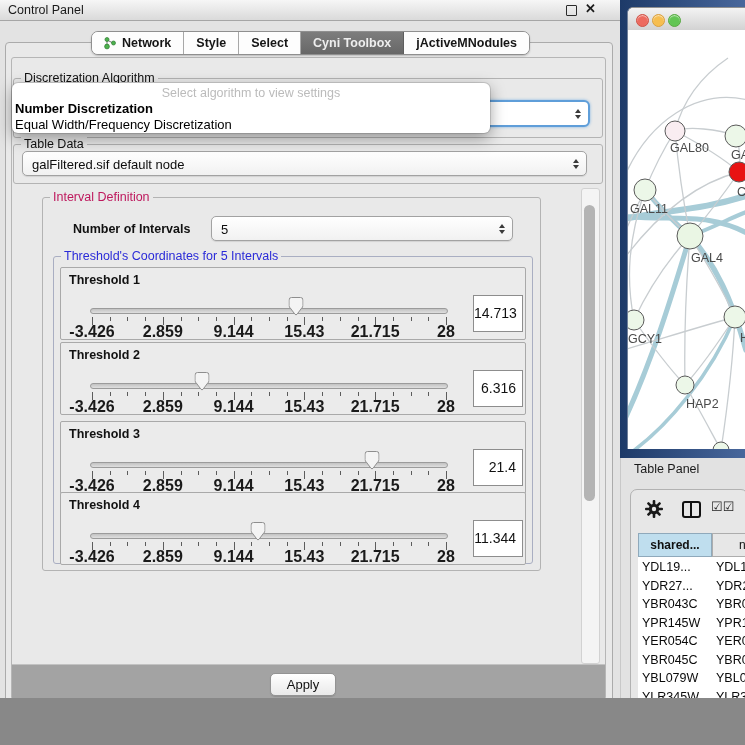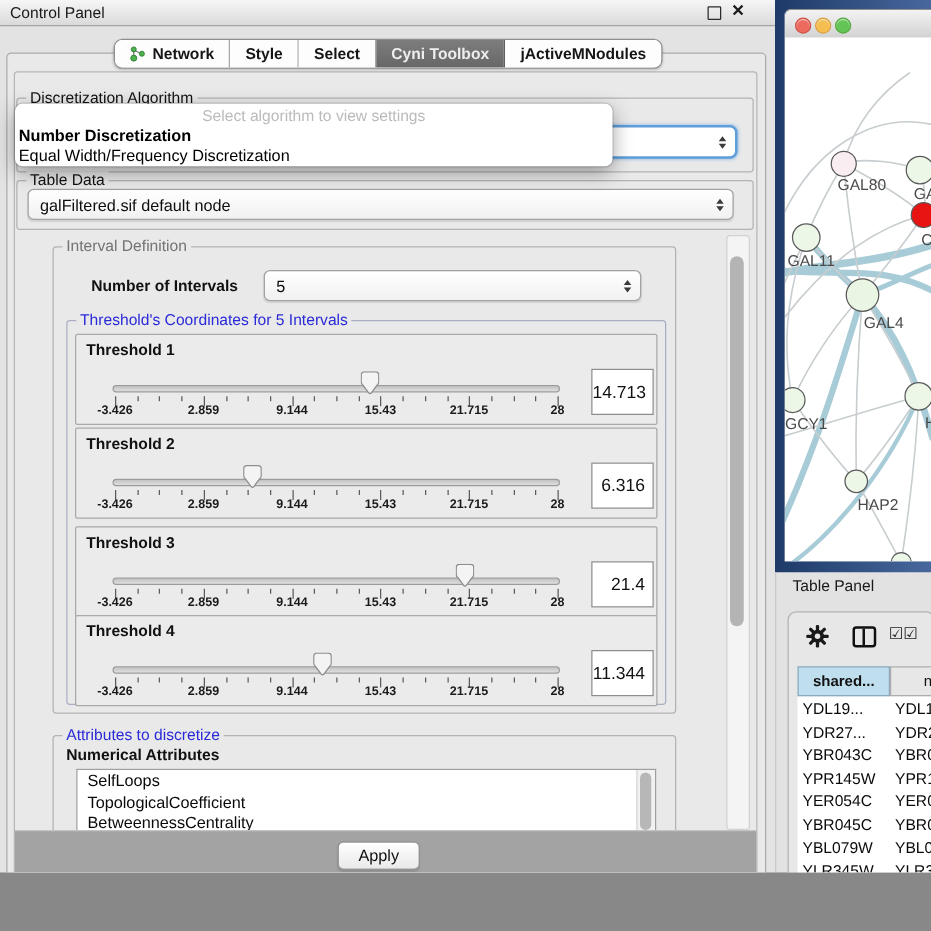--- a/index.html
+++ b/index.html
@@ -22,21 +22,21 @@
   .seg{display:flex;align-items:center;gap:5px;padding:0 12px;line-height:22px;
     font-size:12.5px;font-weight:600;color:#161616;border-right:1px solid #a8a8a8;background:#fdfdfd;}
   .seg:last-child{border-right:none;}
   .seg.active{background:linear-gradient(#7d7d7d,#676767);color:#eeeeee;border-right-color:#5e5e5e;}
   #top-tabs{left:73px;top:31px;z-index:5;}
   #bottom-tabs{left:146px;top:704px;z-index:5;}
   
   .group{position:absolute;border:1px solid #b3b3b3;border-radius:3px;}
   .group-label{position:absolute;top:-8px;left:7px;background:#e9e9e9;padding:0 3px;
     font-size:12.5px;white-space:nowrap;color:#111;}
-  .lab-green{color:#737373;}
+  .lab-green{color:#be185d;}
   .lab-blue{color:#2a2ad8;}
   
   .combo{position:absolute;background:linear-gradient(#ffffff,#f1f1f1);border:1px solid #a2a2a2;
     border-radius:5px;box-shadow:0 1px 1px rgba(0,0,0,.1);}
   .combo .txt{position:absolute;left:9px;top:50%;transform:translateY(-50%);font-size:13px;color:#0d0d0d;white-space:nowrap;}
   .spin{position:absolute;right:7px;top:50%;transform:translateY(-50%);display:flex;flex-direction:column;gap:2px;}
   .spin i{display:block;width:0;height:0;border-left:3.5px solid transparent;border-right:3.5px solid transparent;}
   .spin .up{border-bottom:4px solid #3a3a3a;}
   .spin .dn{border-top:4px solid #3a3a3a;}
   #algo-combo{left:22px;top:100px;width:564px;height:23px;border:2px solid #5f9ed9;border-radius:6px;
@@ -57,21 +57,21 @@
   .th-title{position:absolute;left:8px;top:5px;font-size:12.5px;font-weight:bold;}
   .th-value{position:absolute;left:412px;top:27px;width:42px;height:35px;background:#fff;border:1px solid #8d8d8d;
     font-size:14px;text-align:right;padding-right:6px;line-height:35px;}
   .th-slider{position:absolute;left:26px;top:28px;width:364px;height:42px;}
   .range{position:absolute;left:5px;right:5px;top:0;height:42px;}
   .track{position:absolute;left:-2px;right:-2px;top:12px;height:4px;border:1px solid #9b9b9b;border-radius:3px;
     background:linear-gradient(#c2c2c2,#dfdfdf);}
   .tick{position:absolute;width:1px;background:#5c5c5c;top:21px;}
   .tick.minor{height:4px;}
   .tick.major{height:8px;}
-  .tick-lab{position:absolute;top:27px;transform:translateX(-50%);font-size:10px;font-weight:bold;color:#1a1a1a;white-space:nowrap;}
+  .tick-lab{position:absolute;top:27px;transform:translateX(-50%);font-size:16px;font-weight:bold;color:#1a1a1a;white-space:nowrap;}
   .thumb{position:absolute;top:1px;transform:translateX(-50%);}
   #attr-group{left:30px;top:402px;width:497px;height:110px;}
   #attr-sub{position:absolute;left:10px;top:8px;font-size:12.5px;font-weight:bold;}
   #attr-list{position:absolute;left:18px;top:26px;width:462px;height:84px;background:#fff;border:1px solid #9f9f9f;}
   #attr-items{position:absolute;left:0;top:1px;right:15px;}
   .attr-item{padding-left:8px;font-size:13px;line-height:16.5px;color:#0a0a0a;white-space:nowrap;}
   #attr-scroll{position:absolute;right:0;top:0;bottom:0;width:14px;background:#f1f1f1;border-left:1px solid #d6d6d6;}
   #attr-thumb{position:absolute;left:2px;top:2px;width:9px;height:46px;background:#b7b7b7;border-radius:5px;}
   #vscroll{position:absolute;left:581px;top:188px;width:17px;height:474px;background:#f4f4f4;
     border:1px solid #d2d2d2;border-radius:3px;}
@@ -362,34 +362,20 @@
         <svg class="thumb" width="15" height="20" viewBox="0 0 15 20" style="left: 46.9993%;">
           <path d="M3,0.5 H12 Q14.5,0.5 14.5,3 V8.5 Q14.5,10.2 13.1,11.2 L8.6,17.2 Q7.5,18.6 6.4,17.2 L1.9,11.2 Q0.5,10.2 0.5,8.5 V3 Q0.5,0.5 3,0.5 Z" fill="#f4f4f4" stroke="#8e8e8e" stroke-width="1"></path>
         </svg>
       </div>
     </div>
   </div>
 </div>
         </div>
       </div>
 
-      <div class="group" id="attr-group">
-        <span class="group-label lab-blue">Attributes to discretize</span>
-        <span id="attr-sub">Numerical Attributes</span>
-        <div id="attr-list">
-          <div id="attr-items">
-              <div class="attr-item">SelfLoops</div>
-              <div class="attr-item">TopologicalCoefficient</div>
-              <div class="attr-item">BetweennessCentrality</div>
-            </div>
-          <div id="attr-scroll">
-            <div id="attr-thumb"></div>
-          </div>
-        </div>
-      </div>
     </div>
 
     <div id="vscroll">
       <div id="vscroll-thumb"></div>
     </div>
 
     <div id="apply-strip">
       <div id="apply-btn">Apply</div>
     </div>
 

